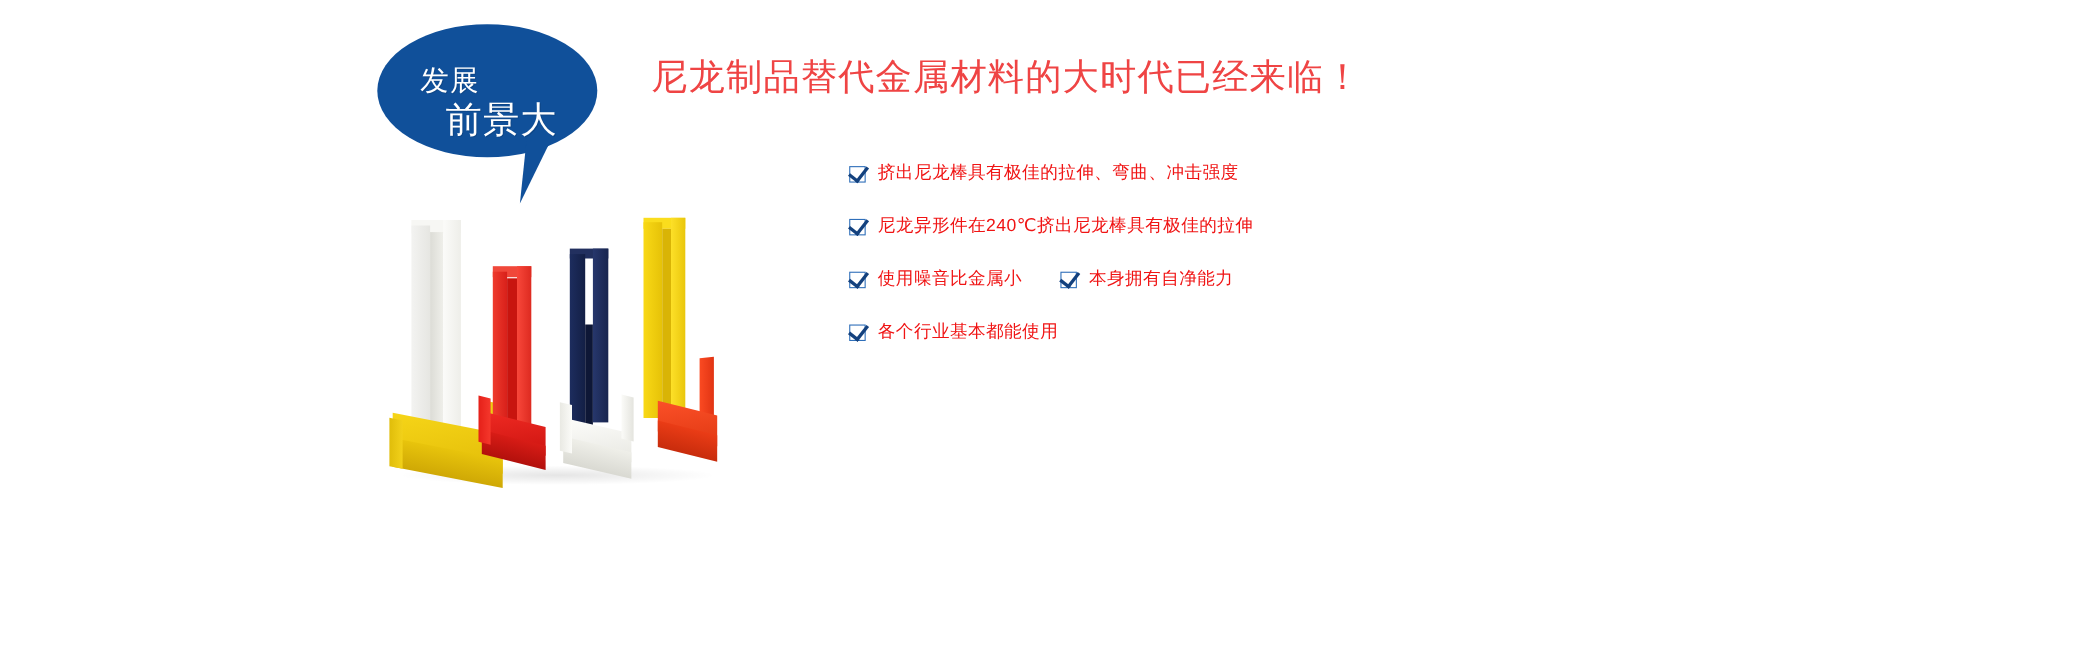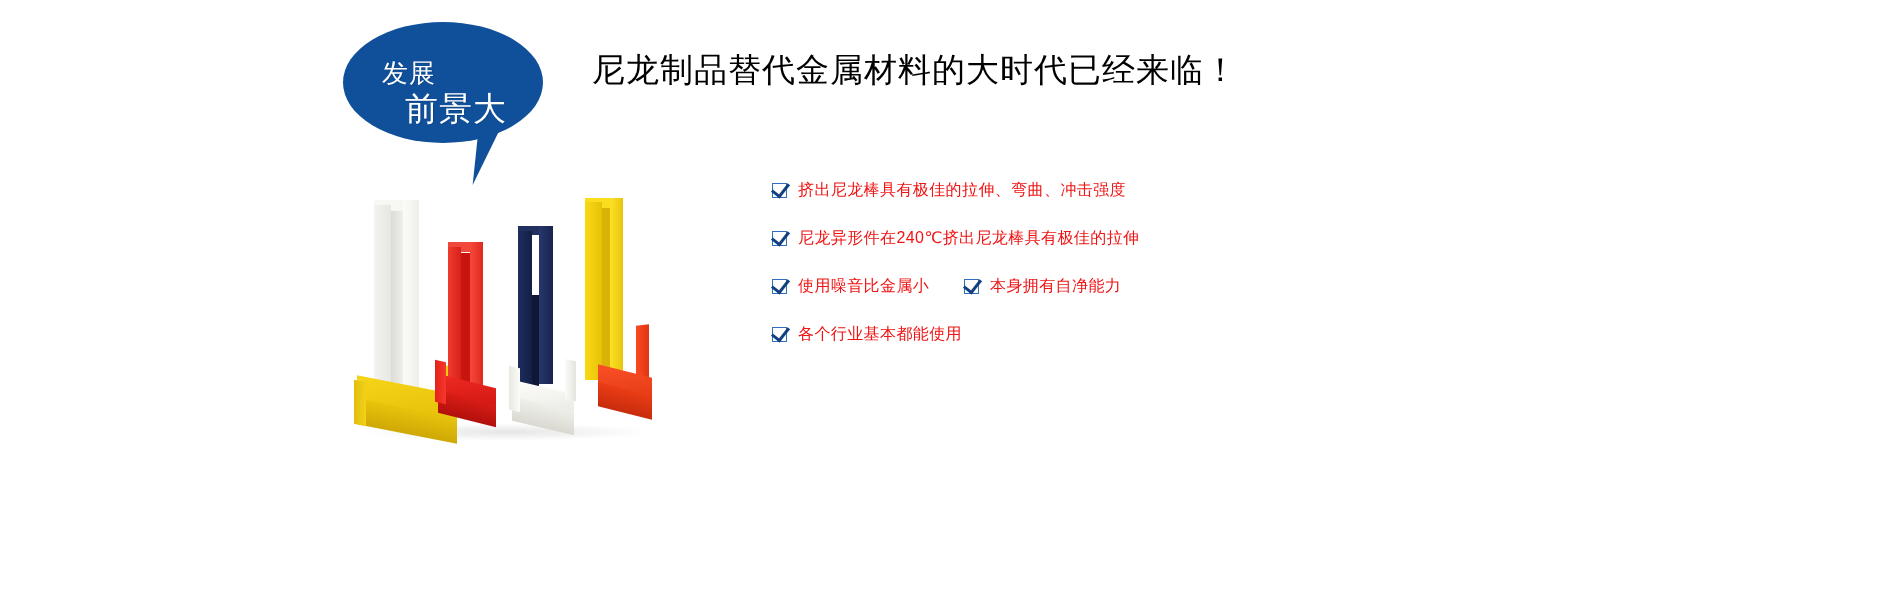--- a/index.html
+++ b/index.html
@@ -61,37 +61,37 @@
     letter-spacing:1px;
     line-height:1;
     text-shadow:1px 1px 0 rgba(0,0,0,.12);
     white-space:nowrap;
   }
 
   
   .headline{
     position:absolute;
     left:592px; top:52px;
-    color:#000000;
+    color:#ef4444;
     font-size:33px;
     font-weight:400;
     letter-spacing:1px;
     white-space:nowrap;
     line-height:1.1;
   }
 
   
   .features{
     position:absolute;
     left:772px; top:150px;
     width:700px;
   }
   .feat-row{
     display:flex;
-    align-items:flex-end;
+    align-items:flex-start;
     height:48px;
   }
   .feat-item{
     display:flex;
     align-items:center;
     white-space:nowrap;
   }
   .feat-item.col1{ width:192px; }
   .feat-item.full{ width:auto; }
   .chk{

